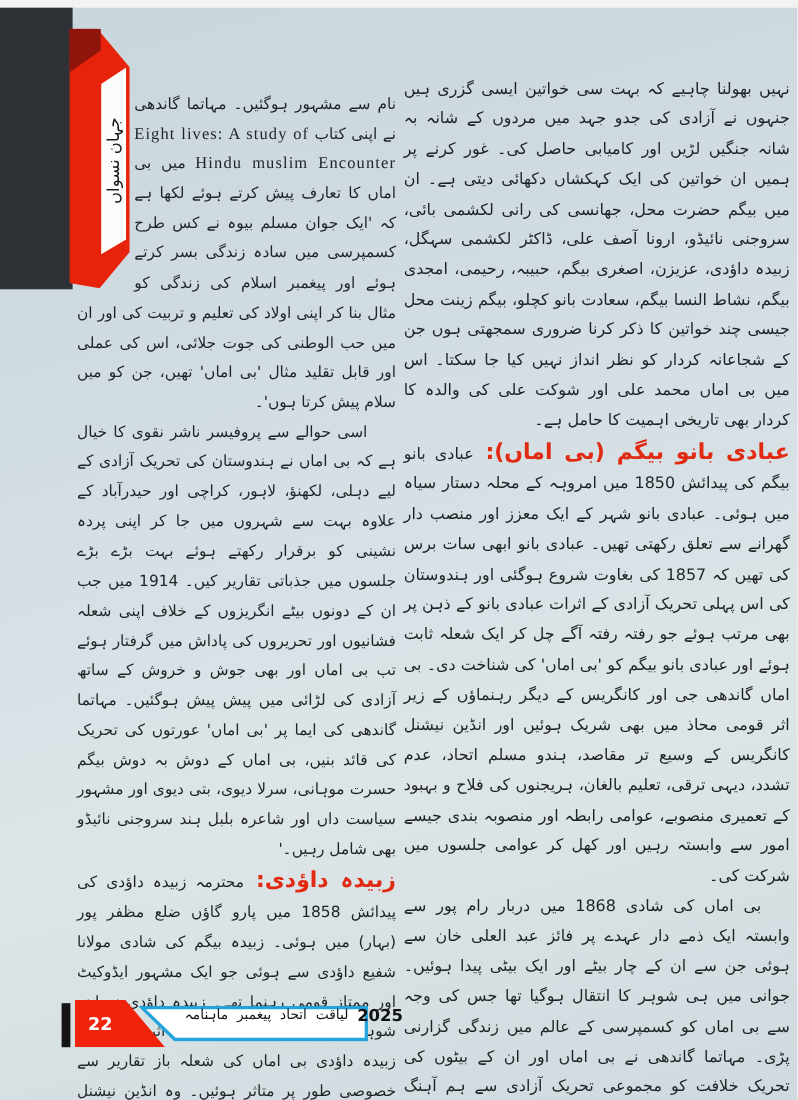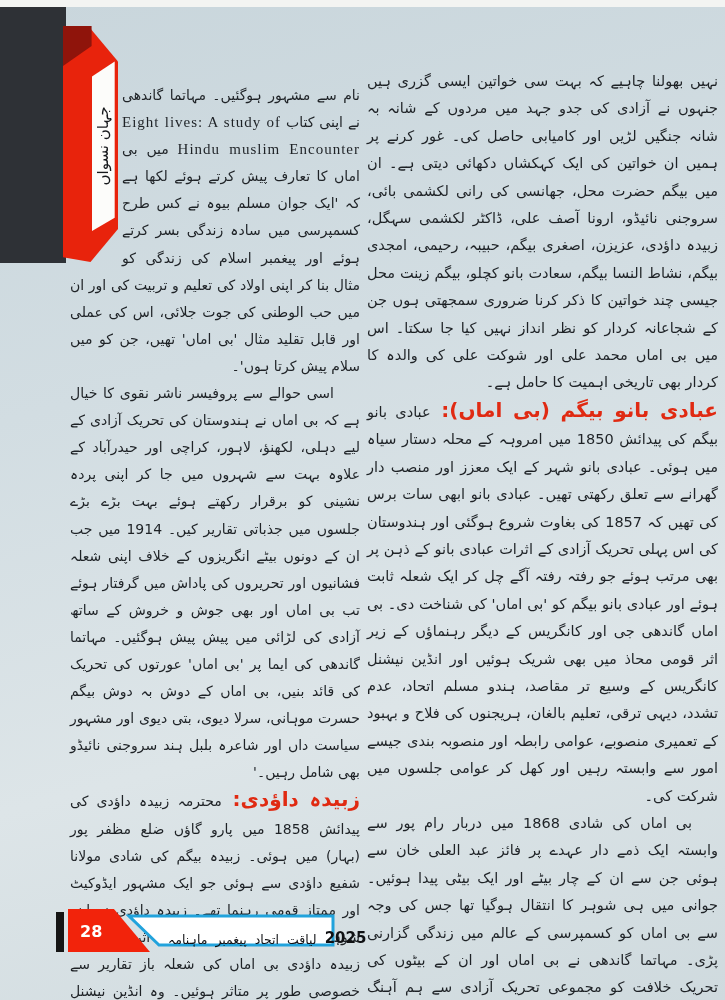--- a/index.html
+++ b/index.html
@@ -39,21 +39,21 @@
     font-size:15px;letter-spacing:1px;}
   
   .footer-bar{position:absolute;left:56px;top:912px;width:8px;height:40px;background:#151515;}
   .footer-red{position:absolute;left:68px;top:909px;width:82px;height:43px;background:#f2230b;
     clip-path:polygon(0 0,56% 0,100% 100%,0 100%);}
   .page-num{position:absolute;left:12px;top:50%;transform:translateY(-50%);
     color:#ffffff;font-weight:bold;font-size:16px;font-family:"DejaVu Sans",sans-serif;}
   .footer-banner{position:absolute;left:126px;top:914px;width:210px;height:33px;}
   .banner-svg{position:absolute;inset:0;}
   .banner-words{
-    position:absolute;inset:0;display:flex;direction:ltr;align-items:flex-end;
+    position:absolute;inset:0;display:flex;direction:ltr;align-items:flex-start;
     padding-left:42px;gap:8px;color:#101114;font-size:12.5px;white-space:nowrap;
   }
   .banner-words span{direction:rtl;unicode-bidi:isolate;display:inline-block;}
   .banner-year{font-weight:bold;font-size:15px;font-family:"DejaVu Sans",sans-serif;}
 </style>
 </head>
 <body>
 
 <div class="page-bg"></div>
 
@@ -78,21 +78,21 @@
   <div>
       <p class="para"><span class="seg-normal">نام سے مشہور ہوگئیں۔ مہاتما گاندھی نے اپنی کتاب </span><span class="seg-latin">Eight lives: A study of Hindu muslim Encounter</span><span class="seg-normal"> میں بی اماں کا تعارف پیش کرتے ہوئے لکھا ہے کہ 'ایک جوان مسلم بیوہ نے کس طرح کسمپرسی میں سادہ زندگی بسر کرتے ہوئے اور پیغمبر اسلام کی زندگی کو مثال بنا کر اپنی اولاد کی تعلیم و تربیت کی اور ان میں حب الوطنی کی جوت جلائی، اس کی عملی اور قابل تقلید مثال 'بی اماں' تھیں، جن کو میں سلام پیش کرتا ہوں'۔</span></p>
       <p class="para indent"><span class="seg-normal">اسی حوالے سے پروفیسر ناشر نقوی کا خیال ہے کہ بی اماں نے ہندوستان کی تحریک آزادی کے لیے دہلی، لکھنؤ، لاہور، کراچی اور حیدرآباد کے علاوہ بہت سے شہروں میں جا کر اپنی پردہ نشینی کو برقرار رکھتے ہوئے بہت بڑے بڑے جلسوں میں جذباتی تقاریر کیں۔ 1914 میں جب ان کے دونوں بیٹے انگریزوں کے خلاف اپنی شعلہ فشانیوں اور تحریروں کی پاداش میں گرفتار ہوئے تب بی اماں اور بھی جوش و خروش کے ساتھ آزادی کی لڑائی میں پیش پیش ہوگئیں۔ مہاتما گاندھی کی ایما پر 'بی اماں' عورتوں کی تحریک کی قائد بنیں، بی اماں کے دوش بہ دوش بیگم حسرت موہانی، سرلا دیوی، بتی دیوی اور مشہور سیاست داں اور شاعرہ بلبل ہند سروجنی نائیڈو بھی شامل رہیں۔'</span></p>
       <p class="para"><span class="seg-heading">زبیدہ داؤدی: </span><span class="seg-normal">محترمہ زبیدہ داؤدی کی پیدائش 1858 میں پارو گاؤں ضلع مظفر پور (بہار) میں ہوئی۔ زبیدہ بیگم کی شادی مولانا شفیع داؤدی سے ہوئی جو ایک مشہور ایڈوکیٹ اور ممتاز قومی رہنما تھے۔ زبیدہ داؤدی نے اپنے شوہر کے سیاسی نظریات کا پورا اثر قبول کیا۔ زبیدہ داؤدی بی اماں کی شعلہ باز تقاریر سے خصوصی طور پر متاثر ہوئیں۔ وہ انڈین نیشنل کانگریس کی ممبر تھیں اور اپنے شوہر کی سیاسی سرگرمیوں میں ہمیشہ برابر کی شریک رہتی تھیں۔ زبیدہ داؤدی نے انگریزوں کے خلاف عدم اعتماد کی تحریک میں شامل ہوکر جنگ آزادی میں عملی طور پر حصہ لیا۔ مولانا شفیع داؤدی کو جب ایک سال کی سزا ہوئی تو زبیدہ داؤدی نے سب سے پہلے اپنے شوہر کے تمام قیمتی ولایتی کپڑے جو کلکتے سے سل کر آتے تھے اور اپنے خاندان کے دیگر افراد کے ولایتی کپڑے بھی کانگریس کے دفتر میں بھیج دیے، جہاں ہنسی خوشی ان ولایتی کپڑوں کی ہولی جلائی گئی اور گھر گھر جا کر ولایتی کپڑے اکٹھا کرتے</span></p>
     </div>
 </div>
 
 <div class="footer-bar"></div>
 
 <div class="footer-red">
-  <span class="page-num">28</span>
+  <span class="page-num">22</span>
 </div>
 
 <div class="footer-banner">
   <svg class="banner-svg" viewBox="0 0 210 33">
     <polygon points="3,2 207,2 207,31 33,31" fill="#ffffff" stroke="#22a3dc" stroke-width="3"></polygon>
   </svg>
   <div class="banner-words">
       <span>ماہنامہ</span>
       <span>پیغمبر</span>
       <span>اتحاد</span>

